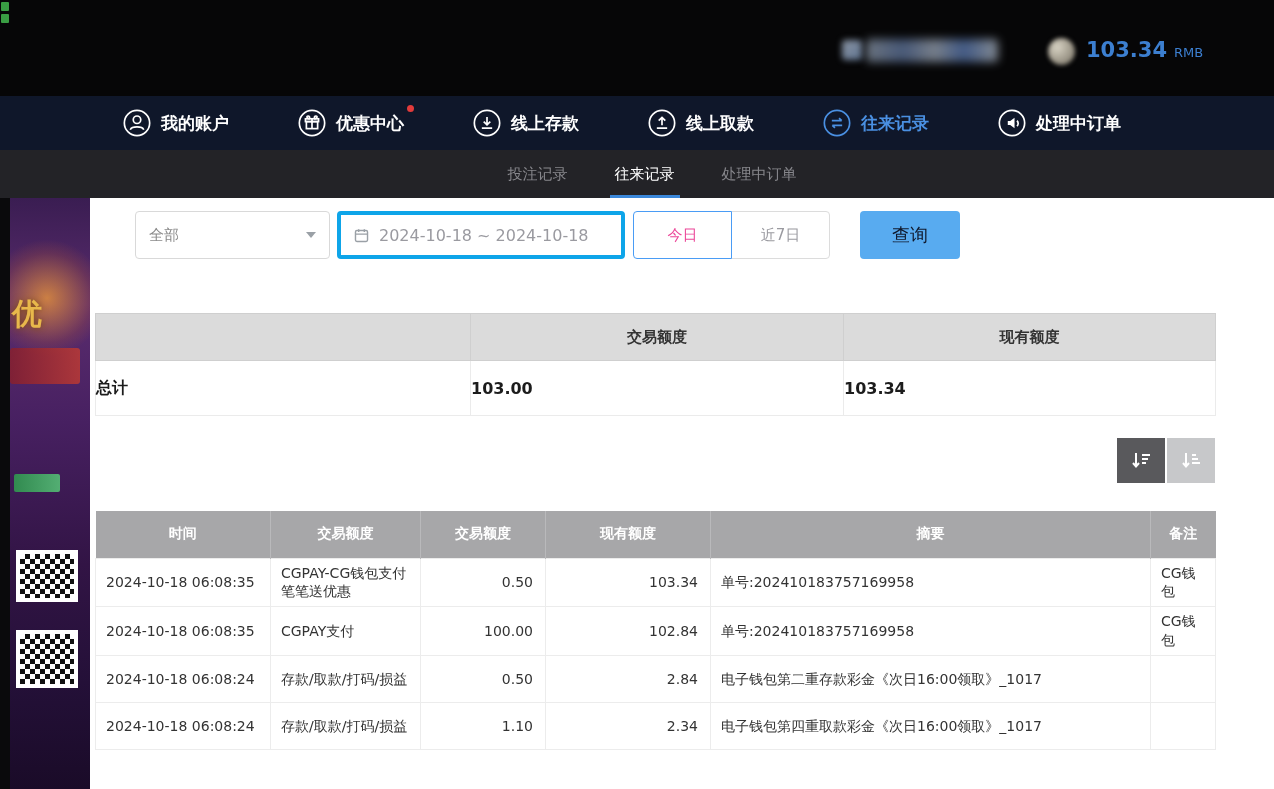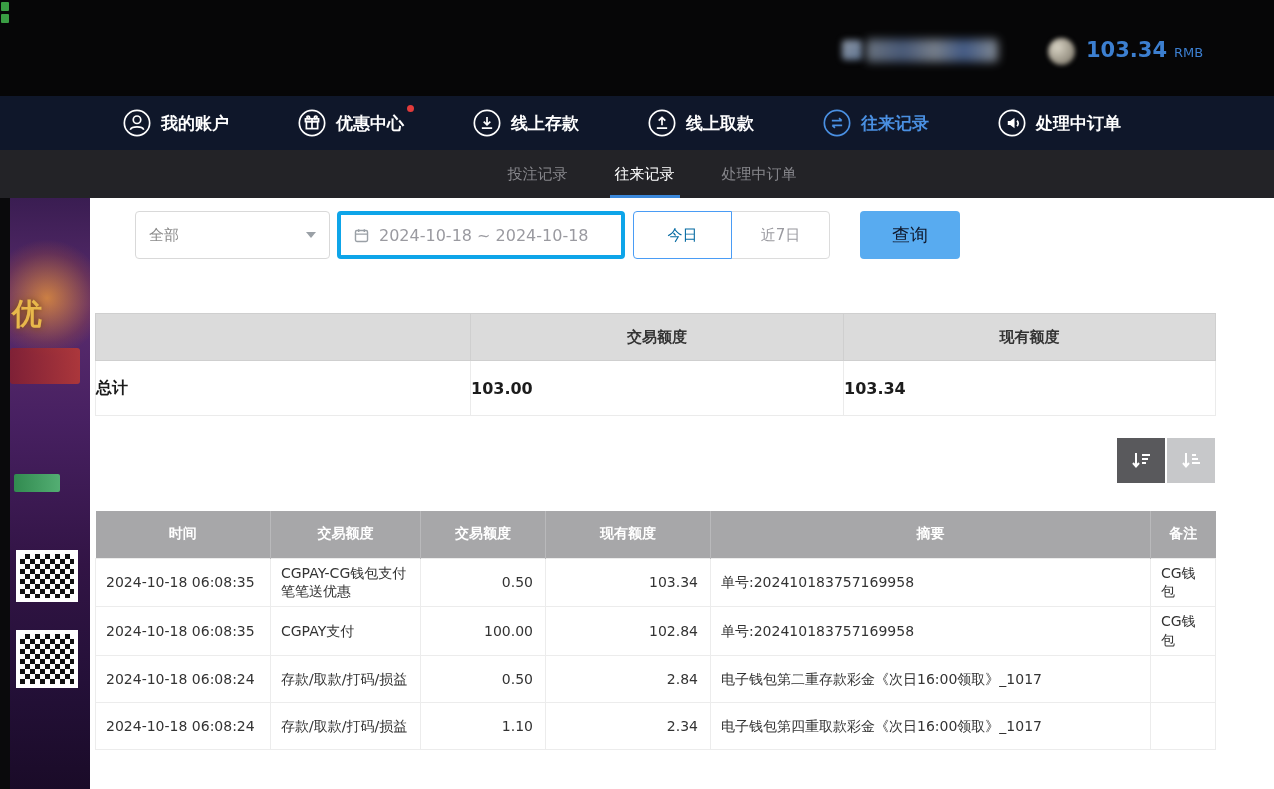--- a/index.html
+++ b/index.html
@@ -67,21 +67,21 @@
   .dropdown { width:195px; border:1px solid #d9d9d9; border-radius:4px; display:flex; align-items:center;
     justify-content:space-between; padding:0 13px; color:#8a8a8a; font-size:15px; background:#fff; cursor:pointer; }
   .chev { width:0; height:0; border-left:5px solid transparent; border-right:5px solid transparent; border-top:6px solid #9aa0a6; }
   .date-input { margin-left:7px; width:288px; border:4px solid #0ea5e9; border-radius:4px; display:flex;
     align-items:center; gap:9px; padding:0 12px; color:#9a9aa0; font-size:16px; background:#fff; cursor:pointer; }
   .qgroup { margin-left:8px; display:flex; }
   .qbtn { width:99px; border:1px solid #dcdcdc; background:#fff; color:#9a9aa0; font-size:15px;
     display:flex; align-items:center; justify-content:center; cursor:pointer; margin-left:-1px; }
   .qbtn:first-child { margin-left:0; border-radius:4px 0 0 4px; }
   .qbtn:last-child { border-radius:0 4px 4px 0; }
-  .qbtn.active { border-color:#4a9cf5; color:#0369a1; position:relative; z-index:1; }
+  .qbtn.active { border-color:#4a9cf5; color:#ec4899; position:relative; z-index:1; }
   .search-btn { margin-left:30px; width:100px; background:#58abf0; border:none; border-radius:4px;
     color:#0f172a; font-size:18px; display:flex; align-items:center; justify-content:center; cursor:pointer; }
 
   table { border-collapse:collapse; table-layout:fixed; }
   .summary { margin-top:54px; width:1120px; }
   .summary th { background:#dbdbdb; height:47px; font-size:15px; font-weight:bold; color:#333; border:1px solid #cfcfcf; text-align:center; }
   .summary td { background:#fff; height:55px; font-size:16px; font-weight:bold; color:#1c1c1c; border:1px solid #ebebeb; }
 
   .sort-row { margin-top:22px; display:flex; justify-content:flex-end; gap:2px; }
   .sort-btn { width:48px; height:45px; display:flex; align-items:center; justify-content:center; cursor:pointer; border:none; }

